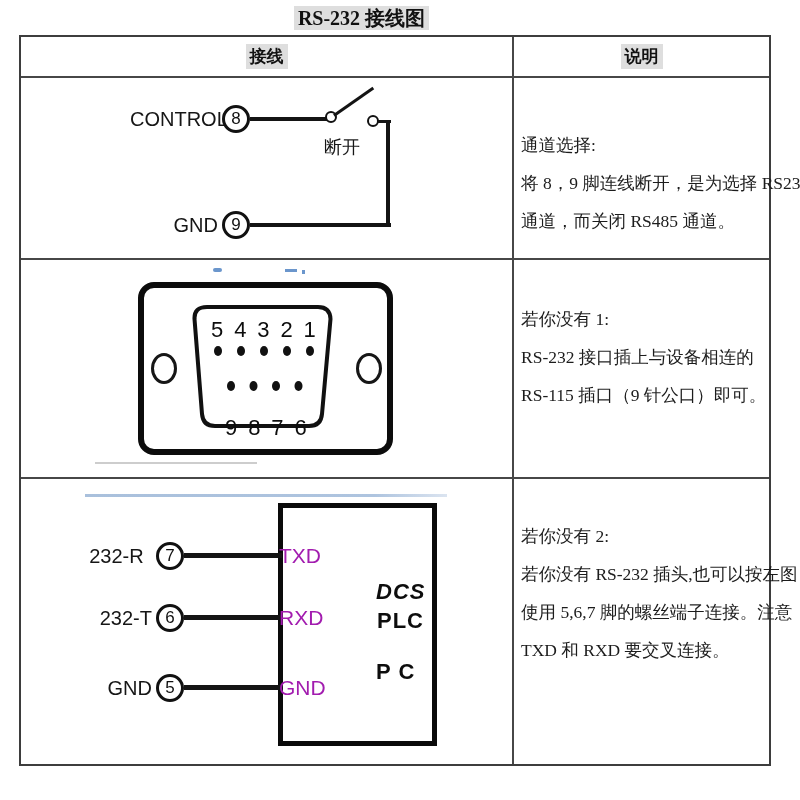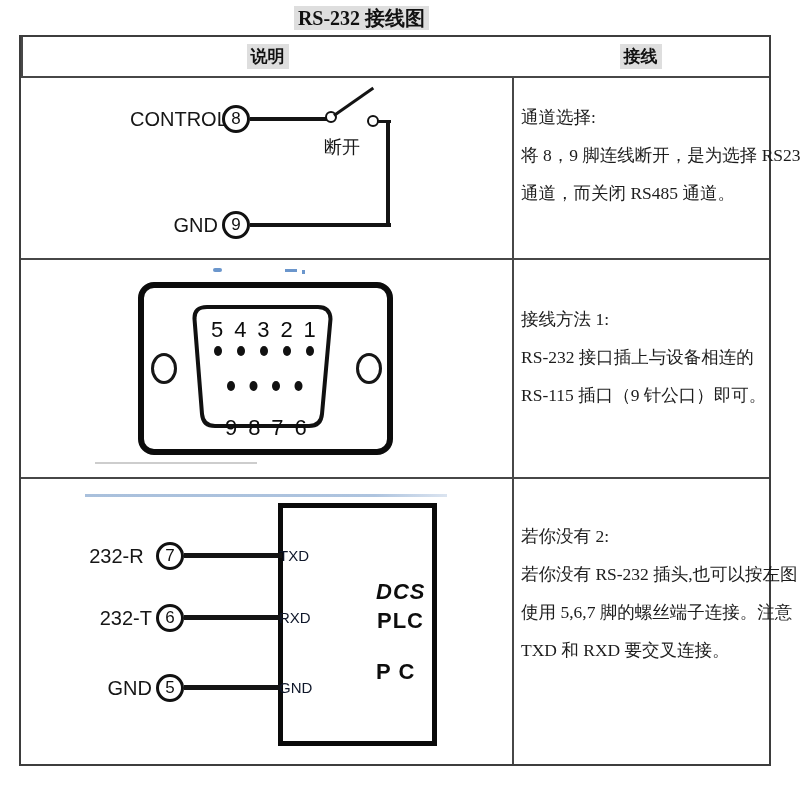--- a/index.html
+++ b/index.html
@@ -39,55 +39,55 @@
   .db9-hole{position:absolute;width:20px;height:25px;border:3px solid #161616;border-radius:50%;background:#fff;}
   .pin-row{position:absolute;font-size:22px;letter-spacing:2.4px;color:#0d0d0d;white-space:pre;}
   .faint-line{position:absolute;background:#cdcdcd;}
   .blue-mark{position:absolute;background:#6b96cc;}
 
   
   .blue-line{position:absolute;left:64px;top:15px;width:362px;height:3px;
              background:linear-gradient(to right,#a9c0dc 0%,#aec4df 80%,#dbe4f0 100%);}
   .dev-box{position:absolute;left:257px;top:24px;width:159px;height:243px;box-sizing:border-box;
            border:5px solid #0a0a0a;background:#fff;}
-  .port{position:absolute;font-size:15px;color:#0f172a;line-height:22px;}
+  .port{position:absolute;font-size:21px;color:#a21caf;line-height:22px;}
   .dev{position:absolute;font-size:22px;font-weight:bold;color:#0d0d0d;line-height:24px;letter-spacing:1px;}
 </style>
 </head>
 <body>
 
 <div id="canvas">
 
   <div class="title"><span class="hl">RS-232 接线图</span></div>
 
   <div class="table">
 
+    <div class="cell hcell">
+      <span class="hl">接线</span>
+    </div>
     <div class="cell hcell r">
       <span class="hl">说明</span>
-    </div>
-    <div class="cell hcell">
-      <span class="hl">接线</span>
     </div>
 
     <div class="cell b">
       <div class="lbl" style="left:109px;top:30px;width:88px;text-align:right;">CONTROL</div>
       <div class="pin-circle" style="left:201px;top:27px;">8</div>
       <div class="wire" style="left:229px;top:39px;width:79px;height:4px;"></div>
       <div class="sw-circle" style="left:304px;top:33px;"></div>
       <div class="wire" style="left:313px;top:36px;width:48px;height:3px;transform:rotate(-35deg);transform-origin:0 50%;"></div>
       <div class="sw-circle" style="left:346px;top:37px;"></div>
       <div class="wire" style="left:357px;top:42px;width:13px;height:3px;"></div>
       <div class="wire" style="left:365px;top:43px;width:4px;height:106px;"></div>
       <div class="lbl" style="left:303px;top:58px;font-size:18px;">断开</div>
       <div class="lbl" style="left:105px;top:136px;width:92px;text-align:right;">GND</div>
       <div class="pin-circle" style="left:201px;top:133px;">9</div>
       <div class="wire" style="left:229px;top:145px;width:141px;height:4px;"></div>
     </div>
     <div class="cell b r">
-      <div class="desc" style="padding-top:20px;">
+      <div class="desc" style="padding-top:48px;">
         <div>通道选择:</div>
         <div>将 8，9 脚连线断开，是为选择 RS232</div>
         <div>通道，而关闭 RS485 通道。</div>
       </div>
     </div>
 
     <div class="cell b">
       <div class="blue-mark" style="left:192px;top:8px;width:9px;height:4px;border-radius:2px;"></div>
       <div class="blue-mark" style="left:264px;top:9px;width:12px;height:3px;"></div>
       <div class="blue-mark" style="left:281px;top:10px;width:3px;height:4px;"></div>
@@ -111,21 +111,21 @@
         </g>
       </svg>
 
       <div class="pin-row" style="left:190px;top:57px;">5 4 3 2 1</div>
       <div class="pin-row" style="left:204px;top:128px;margin-top:27px;">9 8 7 6</div>
 
       <div class="faint-line" style="left:74px;top:202px;width:162px;height:2px;"></div>
     </div>
     <div class="cell b r">
       <div class="desc" style="padding-top:40px;">
-        <div>接线方法 1:</div>
+        <div>若你没有 1:</div>
         <div>RS-232 接口插上与设备相连的</div>
         <div>RS-115 插口（9 针公口）即可。</div>
       </div>
     </div>
 
     <div class="cell b">
       <div class="blue-line"></div>
 
       <div class="dev-box"></div>
 

